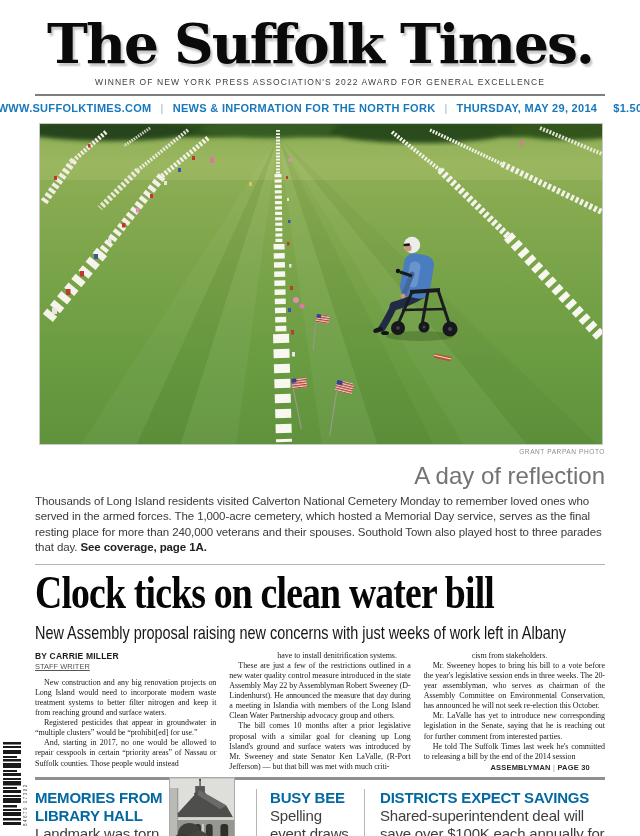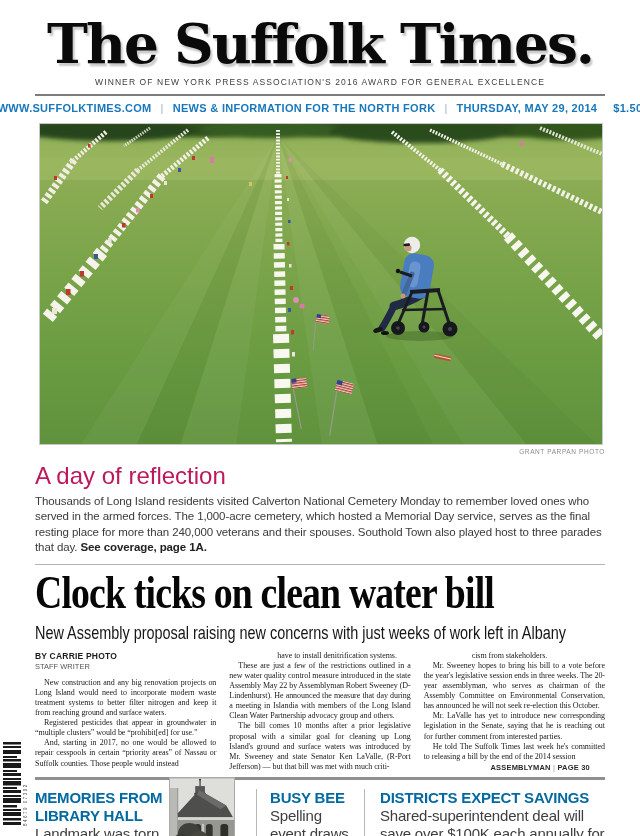--- a/index.html
+++ b/index.html
@@ -10,31 +10,31 @@
   .m-tagline{text-align:center;font-size:8.5px;letter-spacing:1.1px;color:#3d3d3d;margin-top:5px;}
   .toprule{border:none;border-top:2px solid #7d7d7d;margin:7px 0 0;}
   .infobar{display:flex;justify-content:center;align-items:flex-end;gap:9px;font-weight:bold;font-size:11px;letter-spacing:.3px;color:#1878bc;margin-top:6px;white-space:nowrap;}
   .infobar .sep{color:#9fb2c1;font-weight:normal;}
   .price{margin-left:7px;}
   
   .photo-wrap{margin:9px auto 0;width:562px;}
   svg.photo{display:block;border:1px solid #c8c8c4;background:#6f9a44;}
   .credit{text-align:right;font-size:6.5px;color:#8b8b8b;letter-spacing:.6px;margin-top:3px;}
   
-  .cap-head{font-size:24px;font-weight:400;color:#be185d;margin:7px 0 4px;}
+  .cap-head{font-size:24px;font-weight:400;color:#737373;margin:7px 0 4px;text-align:right;}
   .cap-text{font-size:11.5px;line-height:15.2px;color:#3a3a3a;letter-spacing:-.1px;margin:0;}
   .cap-text b{color:#222;}
   .caprule{border:none;border-top:1px solid #b3b3b3;margin:9px 0 5px;}
   
   .headline{font-family:"Liberation Serif",serif;font-weight:bold;font-size:46px;line-height:1.02;letter-spacing:-1px;color:#060606;display:inline-block;transform:scaleX(.82);transform-origin:0 60%;white-space:nowrap;margin:0;}
   .subhead{font-size:18.5px;font-weight:400;color:#151515;display:inline-block;transform:scaleX(.78);transform-origin:0 50%;white-space:nowrap;margin:5px 0 0;}
   .columns{display:flex;gap:13px;margin-top:7px;height:121px;overflow:hidden;position:relative;}
   .col{flex:1;min-width:0;}
   .byline{font-size:8.5px;font-weight:bold;color:#1c1c1c;letter-spacing:.2px;}
-  .byline-title{font-size:7.5px;color:#555;margin:1px 0 7px;}
+  .byline-title{font-size:7.5px;color:#555;margin:1px 0 7px;text-decoration:underline;}
   .col p{font-family:"Liberation Serif",serif;font-size:8px;line-height:10.1px;text-align:justify;text-indent:9px;margin:0;color:#191919;letter-spacing:-.05px;}
   .col p.cont{text-indent:0;padding-left:48px;}
   .jump{position:absolute;right:15px;bottom:0;background:#fff;padding-left:8px;font-size:7.5px;font-weight:bold;color:#2b2b2b;letter-spacing:.2px;}
   .jump .sep{color:#999;font-weight:normal;}
   
   .teasers{border-top:3px solid #8f8f8f;margin-top:5px;padding-top:9px;display:flex;align-items:stretch;}
   .t1{width:134px;flex:none;}
   .t-photo{flex:none;width:66px;margin-top:-12px;}
   .t-photo svg{display:block;border:1px solid #aaa;box-sizing:border-box;}
   .t2{flex:none;width:82px;margin-left:21px;border-left:1px solid #b7b7b7;padding-left:13px;}
@@ -44,21 +44,21 @@
   
   .barcode{position:absolute;left:3px;top:742px;}
 </style>
 </head>
 <body>
 
 <div class="page">
 
   
   <h1 class="masthead">The Suffolk Times.</h1>
-  <div class="m-tagline">WINNER OF NEW YORK PRESS ASSOCIATION'S 2016 AWARD FOR GENERAL EXCELLENCE</div>
+  <div class="m-tagline">WINNER OF NEW YORK PRESS ASSOCIATION'S 2022 AWARD FOR GENERAL EXCELLENCE</div>
   <hr class="toprule">
 
   
   <div class="infobar">
     <span>WWW.SUFFOLKTIMES.COM</span>
     <span class="sep">|</span>
     <span>NEWS &amp; INFORMATION FOR THE NORTH FORK</span>
     <span class="sep">|</span>
     <span>THURSDAY, MAY 29, 2014</span>
     <span class="price">$1.50</span>
@@ -221,21 +221,21 @@
   <h2 class="cap-head">A day of reflection</h2>
   <p class="cap-text"><span>Thousands of Long Island residents visited Calverton National Cemetery Monday to remember loved ones who served in the armed forces. The 1,000-acre cemetery, which hosted a Memorial Day service, serves as the final resting place for more than 240,000 veterans and their spouses. Southold Town also played host to three parades that day.</span> <b>See coverage, page 1A.</b></p>
   <hr class="caprule">
 
   
   <h3 class="headline">Clock ticks on clean water bill</h3><br>
   <div class="subhead">New Assembly proposal raising new concerns with just weeks of work left in Albany</div>
 
   <div class="columns">
     <div class="col">
-      <div class="byline">BY CARRIE PHOTO</div>
+      <div class="byline">BY CARRIE MILLER</div>
       <div class="byline-title">STAFF WRITER</div>
       <p>New construction and any big renovation projects on Long Island would need to incorporate modern waste treatment systems to better filter nitrogen and keep it from reaching ground and surface waters.</p>
       <p>Registered pesticides that appear in groundwater in “multiple clusters” would be “prohibit[ed] for use.”</p>
       <p>And, starting in 2017, no one would be allowed to repair cesspools in certain “priority areas” of Nassau or Suffolk counties. Those people would instead</p>
     </div>
     <div class="col">
       <p class="cont">have to install denitrification systems.</p>
       <p>These are just a few of the restrictions outlined in a new water quality control measure introduced in the state Assembly May 22 by Assemblyman Robert Sweeney (D-Lindenhurst). He announced the measure that day during a meeting in Islandia with members of the Long Island Clean Water Partnership advocacy group and others.</p>
       <p>The bill comes 10 months after a prior legislative proposal with a similar goal for cleaning up Long Island's ground and surface waters was introduced by Mr. Sweeney and state Senator Ken LaValle, (R-Port Jefferson) — but that bill was met with much criti-</p>
     </div>

